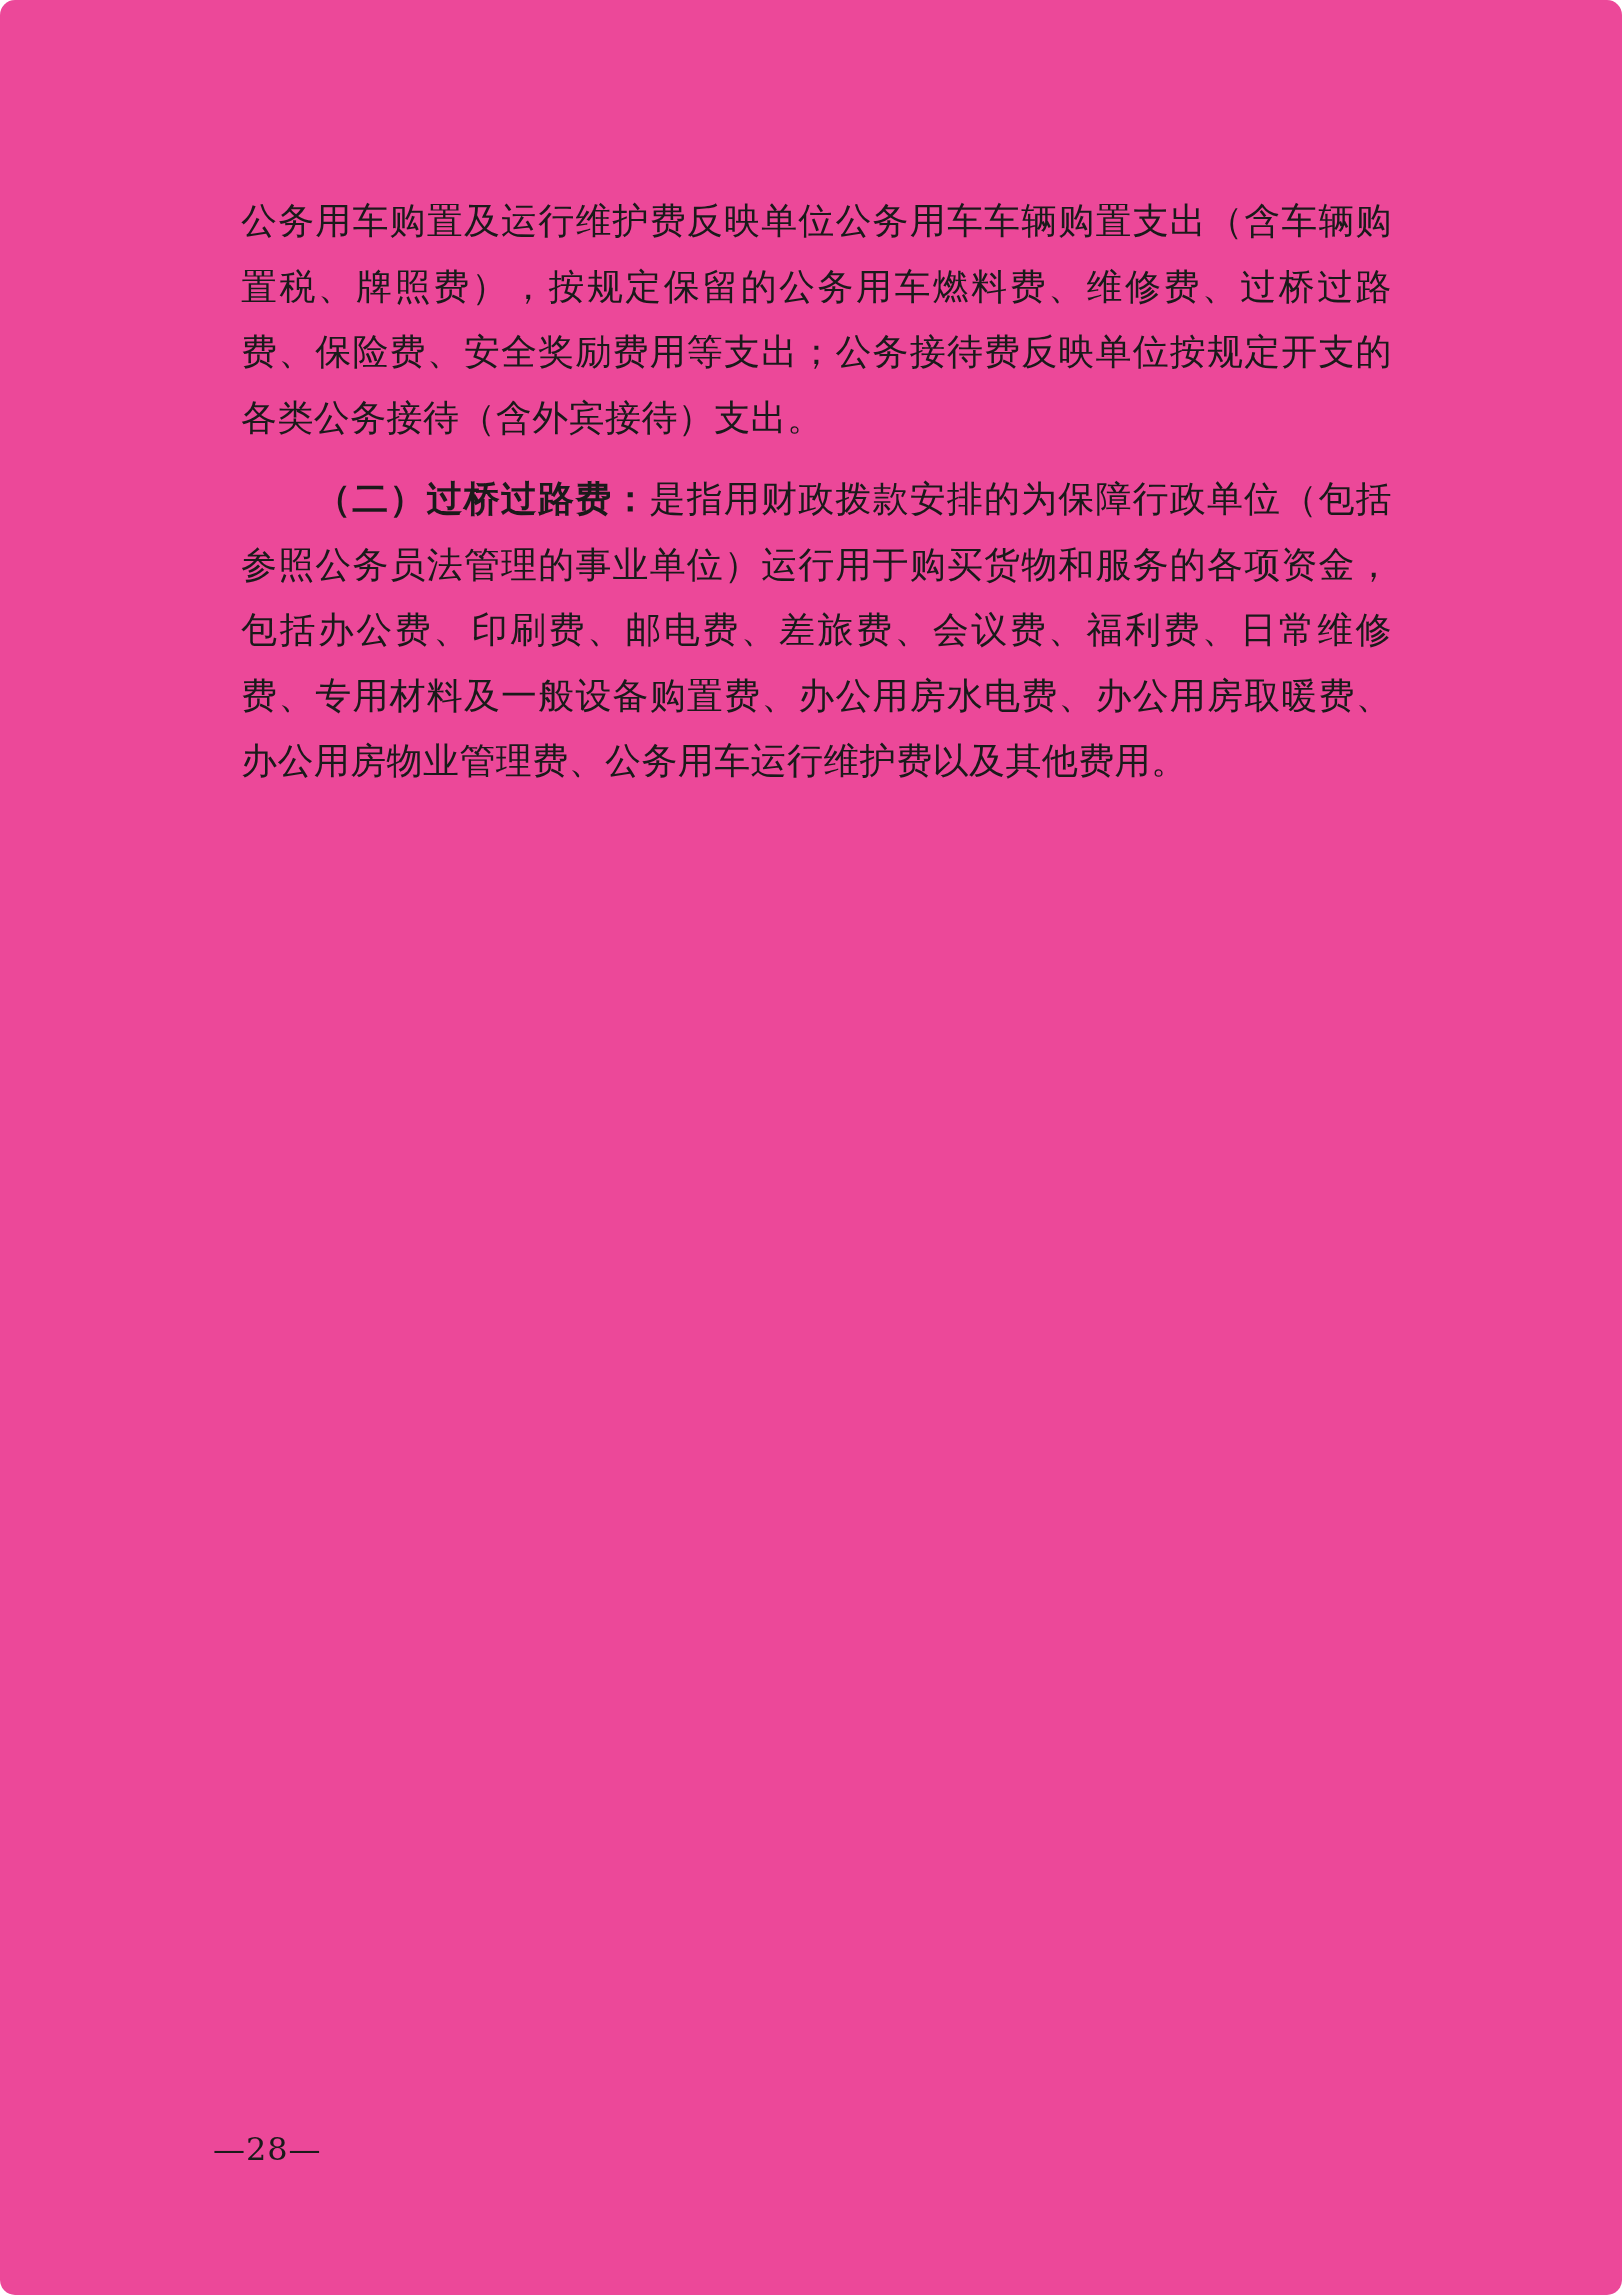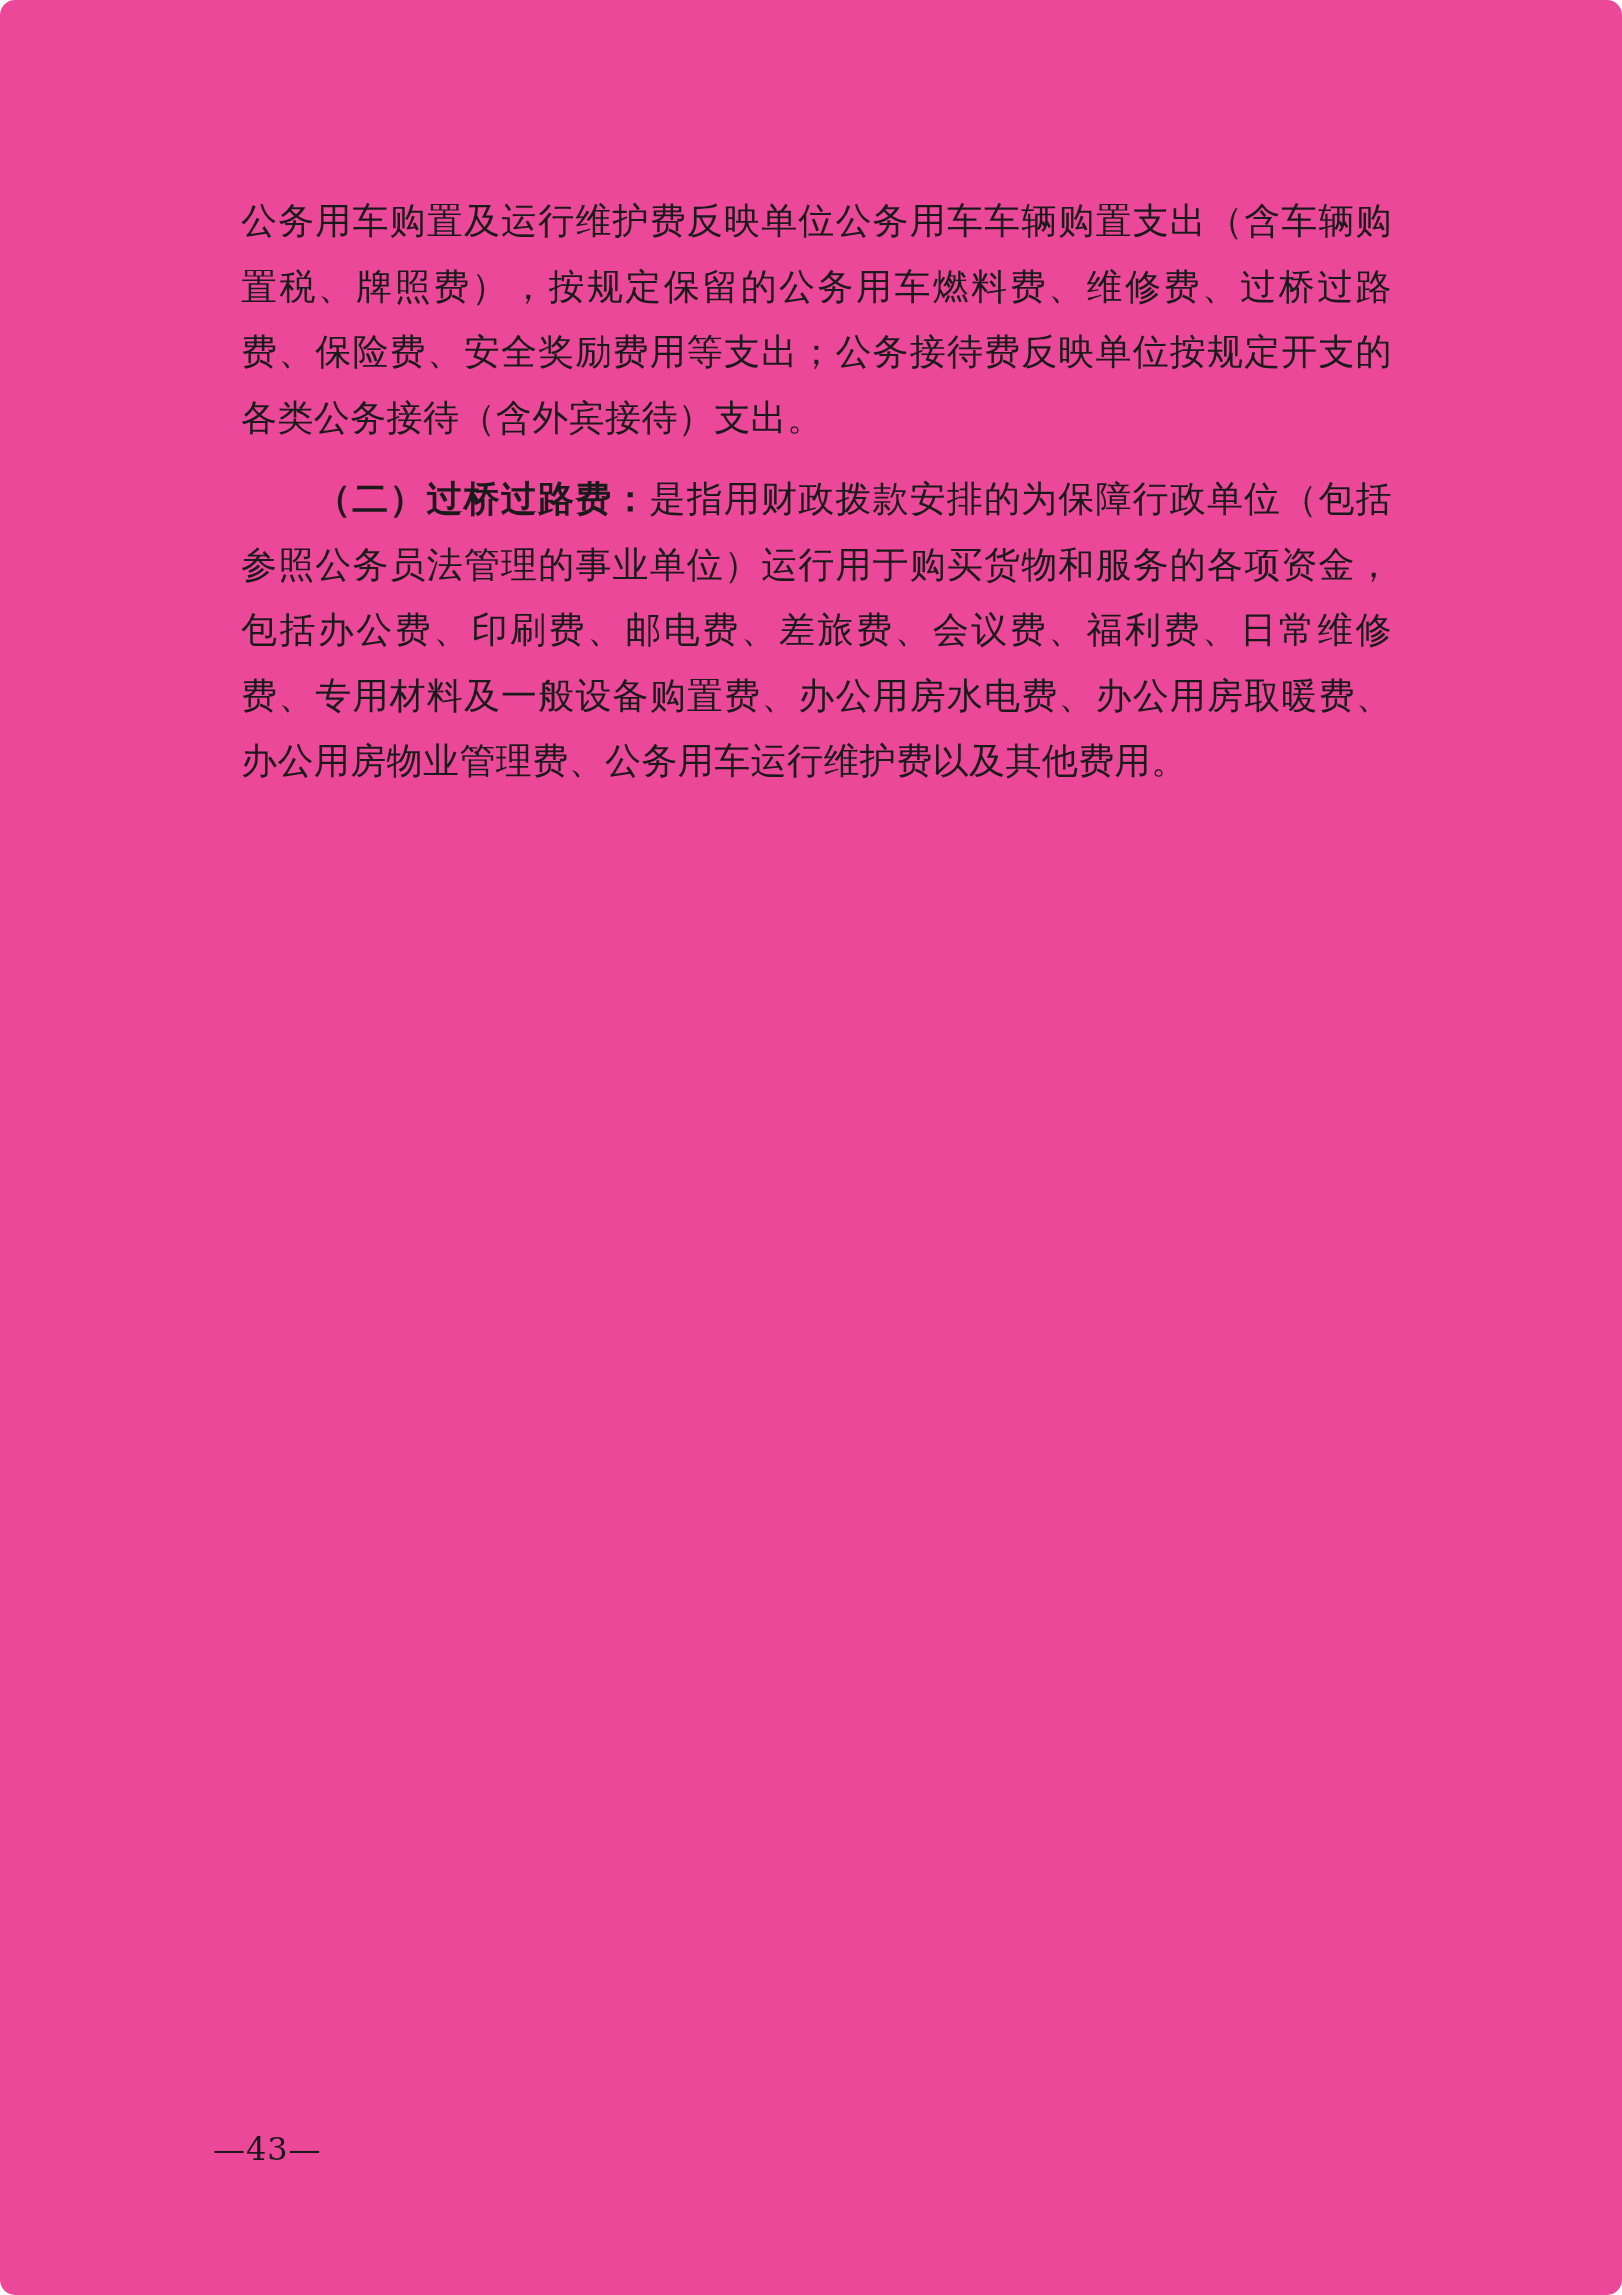--- a/index.html
+++ b/index.html
@@ -70,17 +70,17 @@
       <span>公务用车购置及运行维护费反映单位公务用车车辆购置支出（含车辆购置税、牌照费），按规定保留的公务用车燃料费、维修费、过桥过路费、保险费、安全奖励费用等支出；公务接待费反映单位按规定开支的各类公务接待（含外宾接待）支出。</span>
     </p>
 
     <p class="para indent">
       <span class="bold-lead">（二）过桥过路费：</span><span>是指用财政拨款安排的为保障行政单位（包括参照公务员法管理的事业单位）运行用于购买货物和服务的各项资金，包括办公费、印刷费、邮电费、差旅费、会议费、福利费、日常维修费、专用材料及一般设备购置费、办公用房水电费、办公用房取暖费、办公用房物业管理费、公务用车运行维护费以及其他费用。</span>
     </p>
 
   </div>
 
   <div class="footer">
-    <span class="page-number">—43—</span>
+    <span class="page-number">—28—</span>
   </div>
 
 </div>
 
 
 </body></html>

